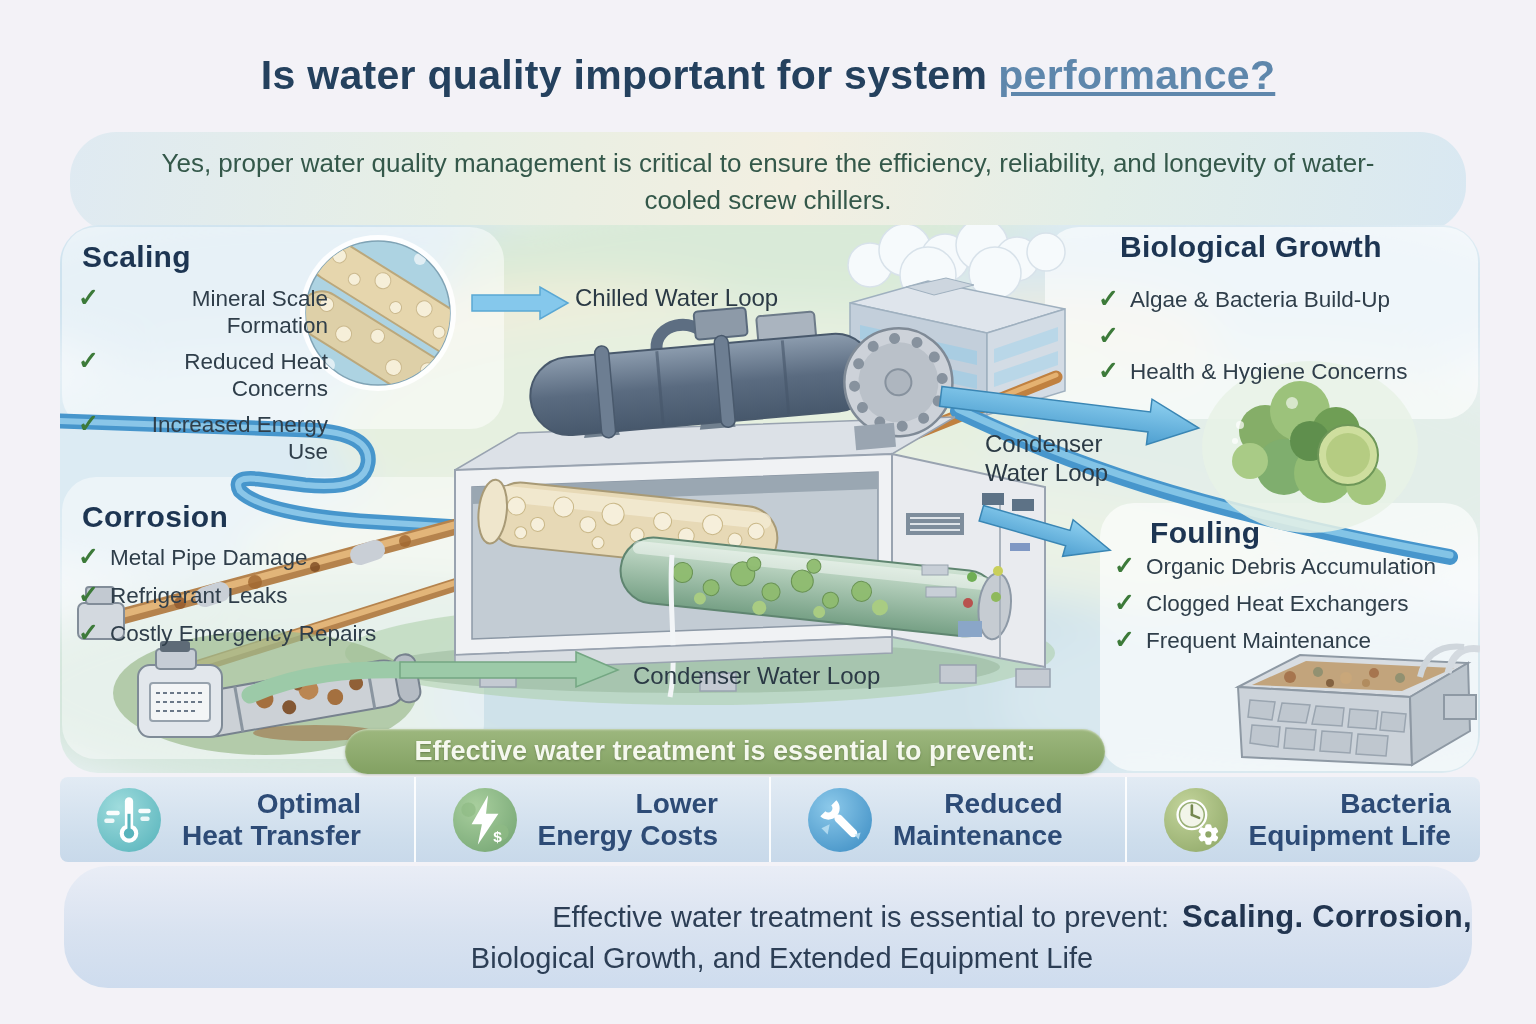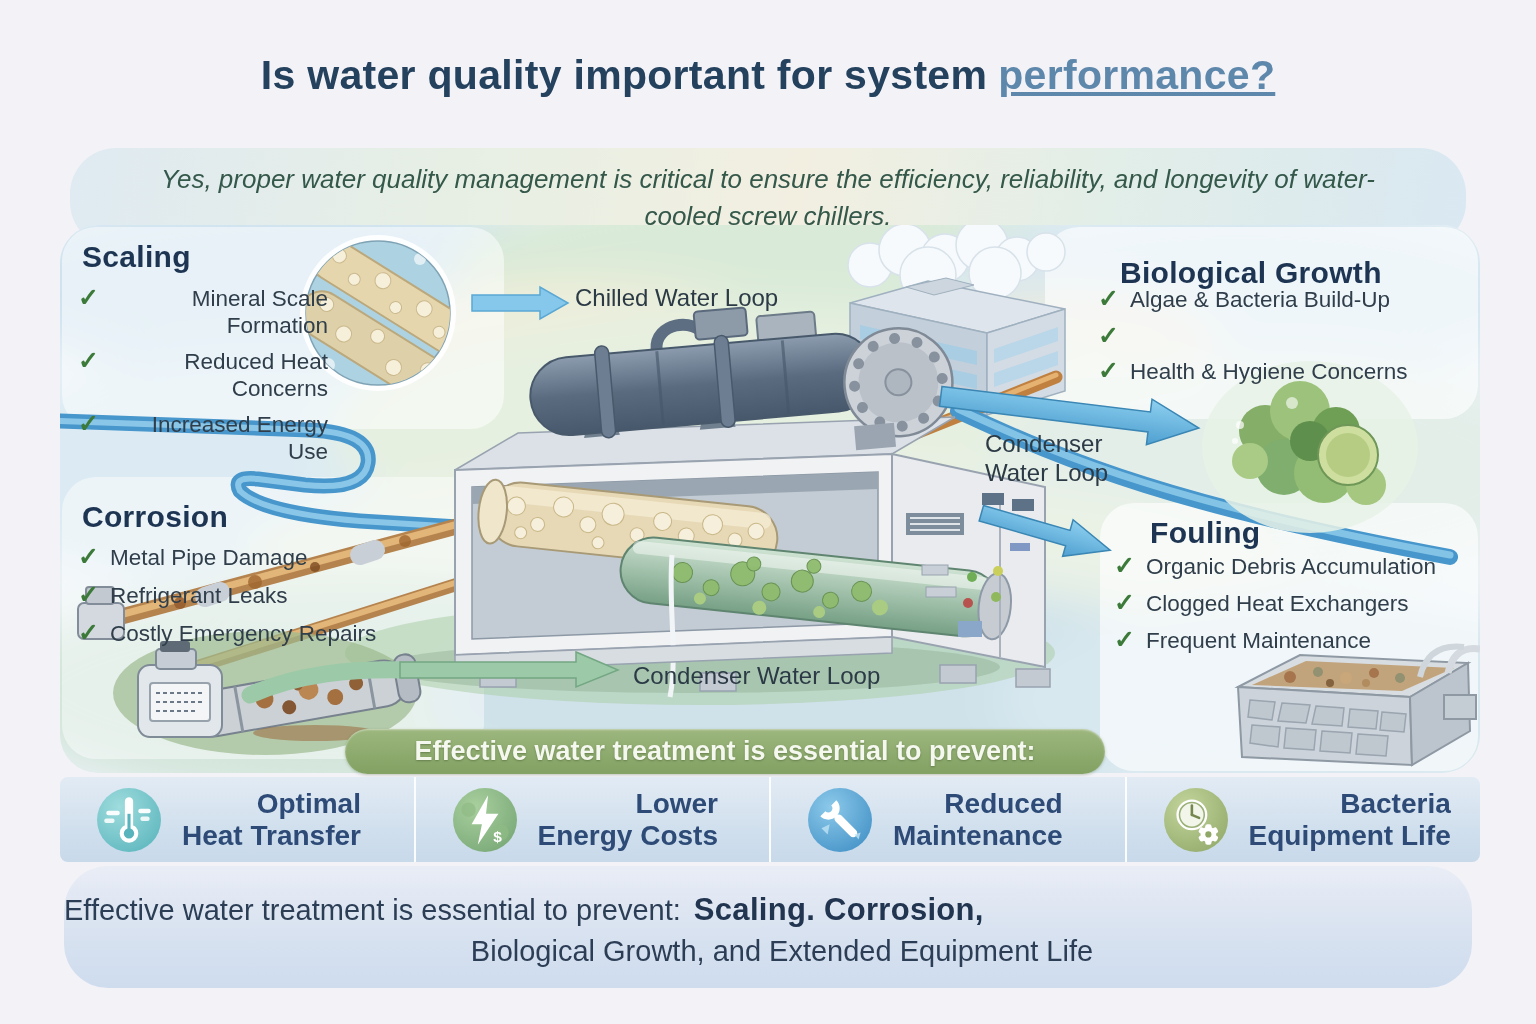--- a/index.html
+++ b/index.html
@@ -5,22 +5,22 @@
   html,body{margin:0;padding:0;background:#e9e7ee;}
   .page{position:relative;width:1536px;height:1024px;background:#f3f2f7;overflow:hidden;
         font-family:"Liberation Sans",sans-serif;}
 
   
   .title{position:absolute;top:52px;left:0;width:100%;text-align:center;
          font-size:41px;font-weight:600;color:#24415e;letter-spacing:.3px;}
   .title .hl{color:#5e87ac;margin-left:11px;text-decoration:underline;}
 
   
-  .subtitle-panel{position:absolute;left:70px;top:148px;width:1396px;height:100px;border-radius:46px;
-    background:linear-gradient(100deg,#dfeaf2 0%,#e7efe4 28%,#f2efe1 52%,#e2eee8 74%,#d9e8f2 100%);font-style:italic;}
+  .subtitle-panel{position:absolute;left:70px;top:132px;width:1396px;height:100px;border-radius:46px;
+    background:linear-gradient(100deg,#dfeaf2 0%,#e7efe4 28%,#f2efe1 52%,#e2eee8 74%,#d9e8f2 100%);}
   .subtitle-text{position:absolute;left:0;top:13px;width:100%;padding:0 70px;box-sizing:border-box;
     text-align:center;font-size:26px;line-height:1.42;color:#34584a;}
 
   
   .scene{position:absolute;left:60px;top:225px;width:1420px;height:548px;border-radius:38px;overflow:hidden;background:#edf3f7;}
 
   
   .sec-title{position:absolute;font-size:30px;font-weight:700;color:#1d3552;letter-spacing:.3px;}
   .check-list{position:absolute;display:flex;flex-direction:column;}
   .check-row{display:flex;gap:11px;align-items:flex-start;}
@@ -46,21 +46,21 @@
   .benefits{position:absolute;left:60px;top:777px;width:1420px;height:85px;display:flex;
     background:linear-gradient(180deg,#e2ebf4,#cdddec 75%,#c8d9ea);border-radius:8px;}
   .benefit{flex:1;display:flex;align-items:center;gap:20px;padding-left:36px;}
   .benefit + .benefit{border-left:2px solid rgba(255,255,255,.9);}
   .benefit-icon{flex:none;width:66px;height:66px;}
   .benefit-label{font-size:28px;font-weight:600;color:#2d4b76;line-height:1.13;text-align:right;}
 
   
   .footer-panel{position:absolute;left:64px;top:866px;width:1408px;height:122px;border-radius:44px;
     background:linear-gradient(180deg,#e9edf6 0%,#d8e2f0 55%,#cedcee 100%);}
-  .footer-line1{margin-top:26px;text-align:left;font-size:29px;color:#2c3e55;font-weight:500;}
+  .footer-line1{margin-top:33px;text-align:right;font-size:29px;color:#2c3e55;font-weight:500;}
   .footer-line1 .emph{font-size:31px;font-weight:700;color:#223550;margin-left:13px;letter-spacing:.3px;}
   .footer-line2{text-align:center;font-size:29px;color:#2c3e55;font-weight:500;margin-top:7px;padding-left:28px;}
 </style>
 </head>
 <body>
 
 <div class="page">
 
   <div class="title">
     <span>Is water quality important for system</span><span class="hl">performance?</span>
@@ -410,21 +410,21 @@
     <div class="check-row">
         <span class="check">✓</span>
         <span class="check-text">Reduced Heat Concerns</span>
       </div>
     <div class="check-row">
         <span class="check">✓</span>
         <span class="check-text">Increased Energy Use</span>
       </div>
   </div>
 
-  <div class="sec-title" style="left:1120px;top:256px">Biological Growth</div>
+  <div class="sec-title" style="left:1120px;top:230px">Biological Growth</div>
   <div class="check-list list-bio">
     <div class="check-row">
         <span class="check">✓</span>
         <span class="check-text">Algae &amp; Bacteria Build-Up</span>
       </div>
     <div class="check-row">
         <span class="check">✓</span>
       </div>
     <div class="check-row">
         <span class="check">✓</span>

